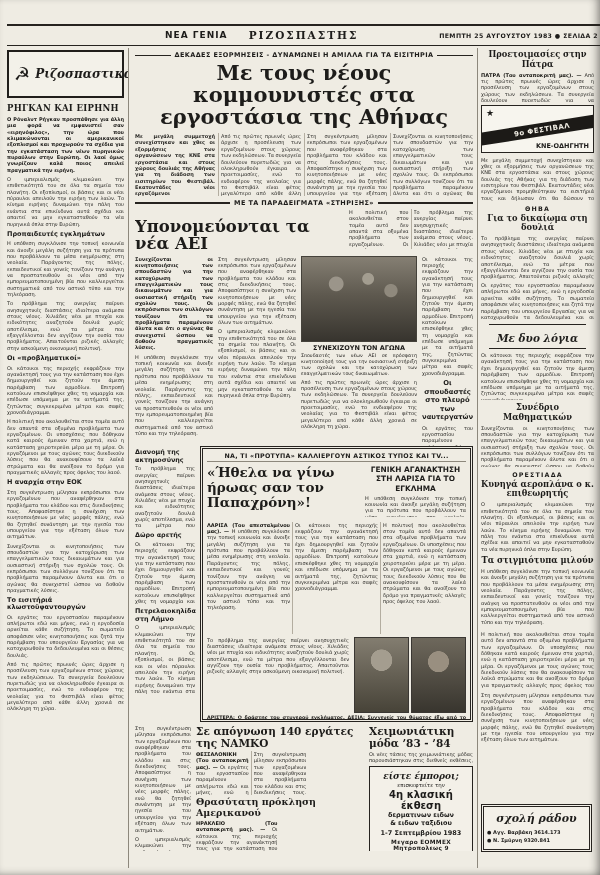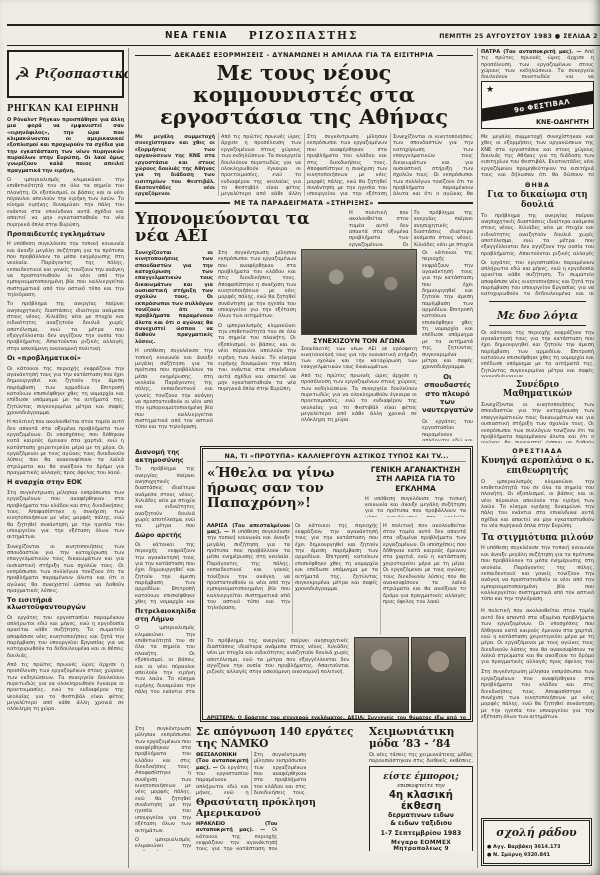--- a/index.html
+++ b/index.html
@@ -45,21 +45,21 @@
   .headline-1{font-family:"DejaVu Serif",serif;font-weight:bold;font-size:21px;line-height:1.05;
               text-align:center;margin:3px 6px 5px;}
   .head-md{font-family:"DejaVu Serif",serif;font-weight:bold;font-size:10.5px;line-height:1.1;margin:1px 0 2px;}
   .head-sm{font-family:"DejaVu Serif",serif;font-weight:bold;font-size:9.5px;line-height:1.1;margin:2px 0 2px;}
   
   .top-story{height:148px;overflow:hidden;}
   .top-cols{height:82px;overflow:hidden;}
   .top-cols .txt:first-child{font-weight:bold;}
   .aei{height:250px;overflow:hidden;}
   .aei-headrow{display:flex;gap:6px;align-items:flex-start;}
-  .aei-h{width:208px;font-family:"DejaVu Serif",serif;font-weight:bold;font-size:16.5px;line-height:1.05;margin:1px 0 3px;}
+  .aei-h{width:208px;font-family:"DejaVu Serif",serif;font-weight:bold;font-size:16.5px;line-height:1.05;margin:9px 0 3px;}
   .aei-side{flex:1;height:40px;}
   .aei-content{display:flex;gap:5px;height:192px;overflow:hidden;}
   .photo{background:#6d685e;border:1px solid #45423b;}
   .photo-aei{height:84px;margin-bottom:2px;
      background:radial-gradient(circle at 30% 32%,#9b958a 0 7%,transparent 8%),
                 radial-gradient(circle at 58% 26%,#a39d90 0 6%,transparent 7%),
                 radial-gradient(circle at 78% 40%,#8f897d 0 6%,transparent 7%),
                 linear-gradient(180deg,#857f73 0%,#5e594f 45%,#37342e 100%);}
   .caption-title{font-weight:bold;font-size:6.5px;text-align:center;margin:1px 0;}
   .caption{font-size:4.8px;line-height:1.25;text-align:justify;margin:0 0 2px;}
@@ -106,21 +106,21 @@
   .center-label{font-weight:bold;font-size:6.3px;text-align:center;letter-spacing:1.2px;margin:4px 0 1px;}
   .festival-box{border:1px solid #26231f;height:46px;position:relative;background:#f7f5ee;margin:2px 0 4px;overflow:hidden;}
   .festival-stripe{position:absolute;left:-10px;top:17px;width:140px;height:13px;background:#1c1a17;
                    transform:rotate(-9deg);display:flex;align-items:center;justify-content:center;
                    color:#f2efe6;font-size:7px;font-weight:bold;letter-spacing:.5px;}
   .festival-sub{position:absolute;right:4px;bottom:2px;font-weight:bold;font-size:6.5px;}
   .festival-star{position:absolute;left:4px;top:2px;font-size:9px;}
   .dyo-box{margin:4px auto 3px;width:86%;text-align:center;border-top:1px solid #26231f;
            border-bottom:1px solid #26231f;padding:2px 0;}
   .dyo-script{font-family:"DejaVu Serif",serif;font-style:italic;font-weight:bold;font-size:10.5px;}
-  .school-box{position:absolute;bottom:2px;left:0;right:2px;border:3px double #26231f;padding:4px 3px;background:#f3f0e8;}
+  .school-box{position:absolute;bottom:16px;left:0;right:2px;border:3px double #26231f;padding:4px 3px;background:#f3f0e8;}
   .school-title{font-family:"DejaVu Serif",serif;font-style:italic;font-weight:bold;font-size:11px;
                 text-align:center;margin:1px 0 4px;}
   .school-line{font-size:5px;font-weight:bold;margin:2px 0;}
 </style>
 </head>
 <body>
 
 <div class="page">
 
   <header class="masthead">
@@ -270,20 +270,21 @@
           <div class="ad-l4">&amp; ειδων ταξιδιου</div>
           <div class="ad-l6">1-7 Σεπτεμβρίου 1983</div>
           <div class="ad-l7">Μεγαρο ΕΟΜΜΕΧ Μητροπολεως 9</div>
           <div class="ad-l8">ΜΕ ΤΗΝ ΣΥΜΠΑΡΑΣΤΑΣΗ ΤΟΥ ΕΟΜΜΕΧ</div>
         </div>
       </div>
     </section>
   </main>
 
   <aside class="col-right">
+    <h3 class="right-head">Προετοιμασίες στην Πάτρα</h3>
     <p class="txt" style="height:30px"><b>ΠΑΤΡΑ (Του ανταποκριτή μας). —</b> <span>Από τις πρώτες πρωινές ώρες άρχισε η προσέλευση των εργαζομένων στους χώρους των εκδηλώσεων. Τα συνεργεία δουλεύουν πυρετωδώς για να ολοκληρωθούν έγκαιρα οι προετοιμασίες, ενώ το ενδιαφέρον της νεολαίας για το Φεστιβάλ είναι φέτος μεγαλύτερο από κάθε άλλη χρονιά σε ολόκληρη τη χώρα.</span></p>
     <div class="festival-box">
       <span class="festival-star">★</span>
       <div class="festival-stripe">
         <span>9ο ΦΕΣΤΙΒΑΛ</span>
       </div>
       <div class="festival-sub">ΚΝΕ-ΟΔΗΓΗΤΗ</div>
     </div>
     <p class="txt" style="height:44px">Με μεγάλη συμμετοχή συνεχίστηκαν και χθες οι εξορμήσεις των οργανώσεων της ΚΝΕ στα εργοστάσια και στους χώρους δουλιάς της Αθήνας για τη διάδοση των εισιτηρίων του Φεστιβάλ. Εκατοντάδες νέοι εργαζόμενοι προμηθεύτηκαν τα εισιτήριά τους και δήλωσαν ότι θα δώσουν το «παρών» στις μεγάλες εκδηλώσεις του Σεπτέμβρη. Οι συζητήσεις που έγιναν έδειξαν το ζωηρό ενδιαφέρον της εργαζόμενης νεολαίας για τα μεγάλα προβλήματα που την απασχολούν.</p>
     <div class="center-label">ΘΗΒΑ</div>

